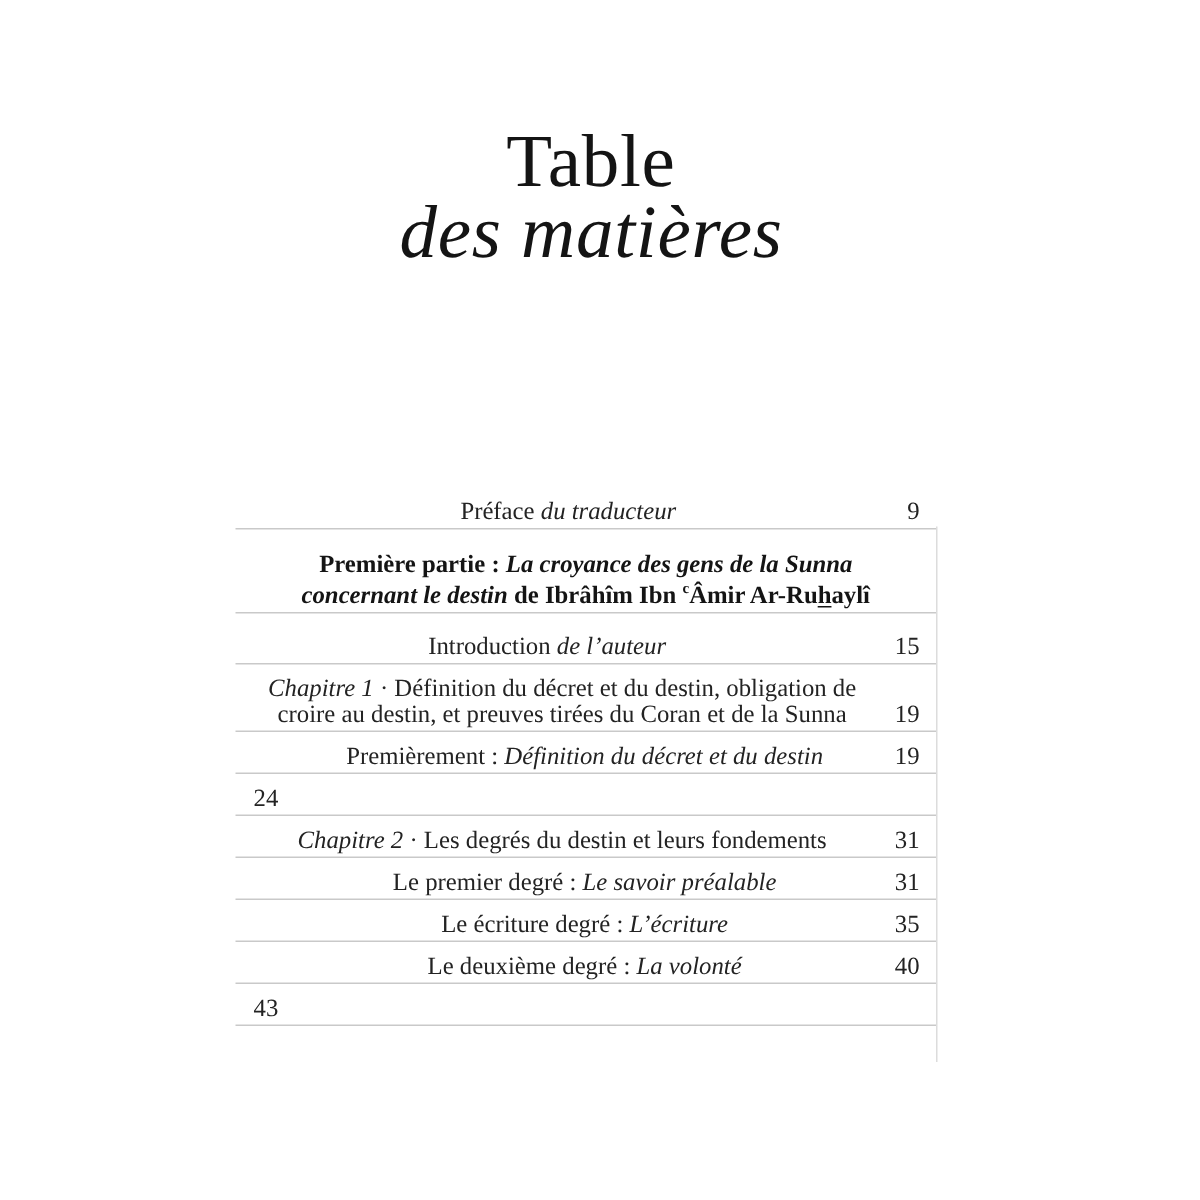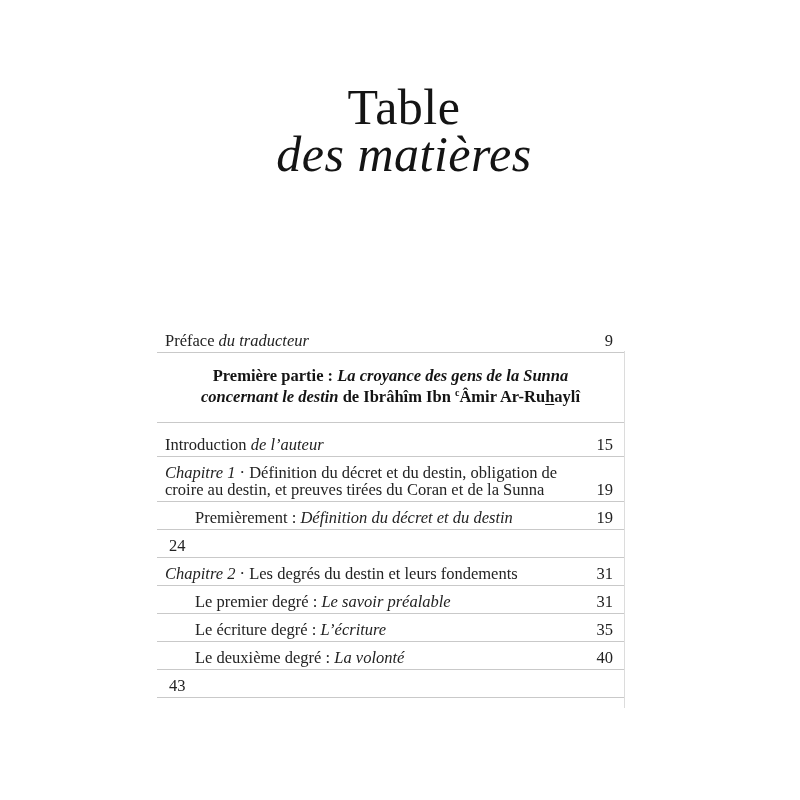--- a/index.html
+++ b/index.html
@@ -12,50 +12,50 @@
   body{
     width:800px;height:800px;background:#ffffff;
     font-family:"Liberation Serif","DejaVu Serif",serif;
     color:var(--text);
     -webkit-font-smoothing:antialiased;
   }
   .sheet{position:relative;width:800px;height:800px;overflow:hidden;background:#fff;}
 
   
   .title{
-    position:absolute;top:84px;left:10px;width:788px;
+    position:absolute;top:84px;left:0;width:788px;
     text-align:center;color:var(--dark);
     font-size:50px;line-height:47px;letter-spacing:0.5px;
   }
   .title .t2{font-style:italic;}
 
   
   .toc{
     position:absolute;left:157px;top:330px;width:467px;
     font-size:16.5px;
   }
   .row{
     display:flex;align-items:flex-end;
     padding:7px 0 3px;
     border-bottom:1px solid var(--rule);
     line-height:17px;
   }
   .row.first{padding-top:2px;}
   .row.after-part{padding-top:13px;gap:20px;}
-  .row .txt{flex:1;padding-left:8px;}
+  .row .txt{flex:1;padding-left:8px;text-align:center;}
   .row.sub .txt{padding-left:38px;}
   .row .pg{
     padding-right:11px;padding-left:12px;
     white-space:nowrap;text-align:right;
   }
   .i{font-style:italic;}
 
   .part{
     text-align:center;
-    padding:12px 28px 15px;
+    padding:12px 28px 1px;
     border-bottom:1px solid var(--rule);
     font-weight:bold;color:var(--dark);
     line-height:21px;font-size:16.5px;
   }
   .part .sup{
     font-size:10px;vertical-align:super;line-height:0;
   }
   .part .u{
     text-decoration:underline;
     text-underline-offset:2px;

